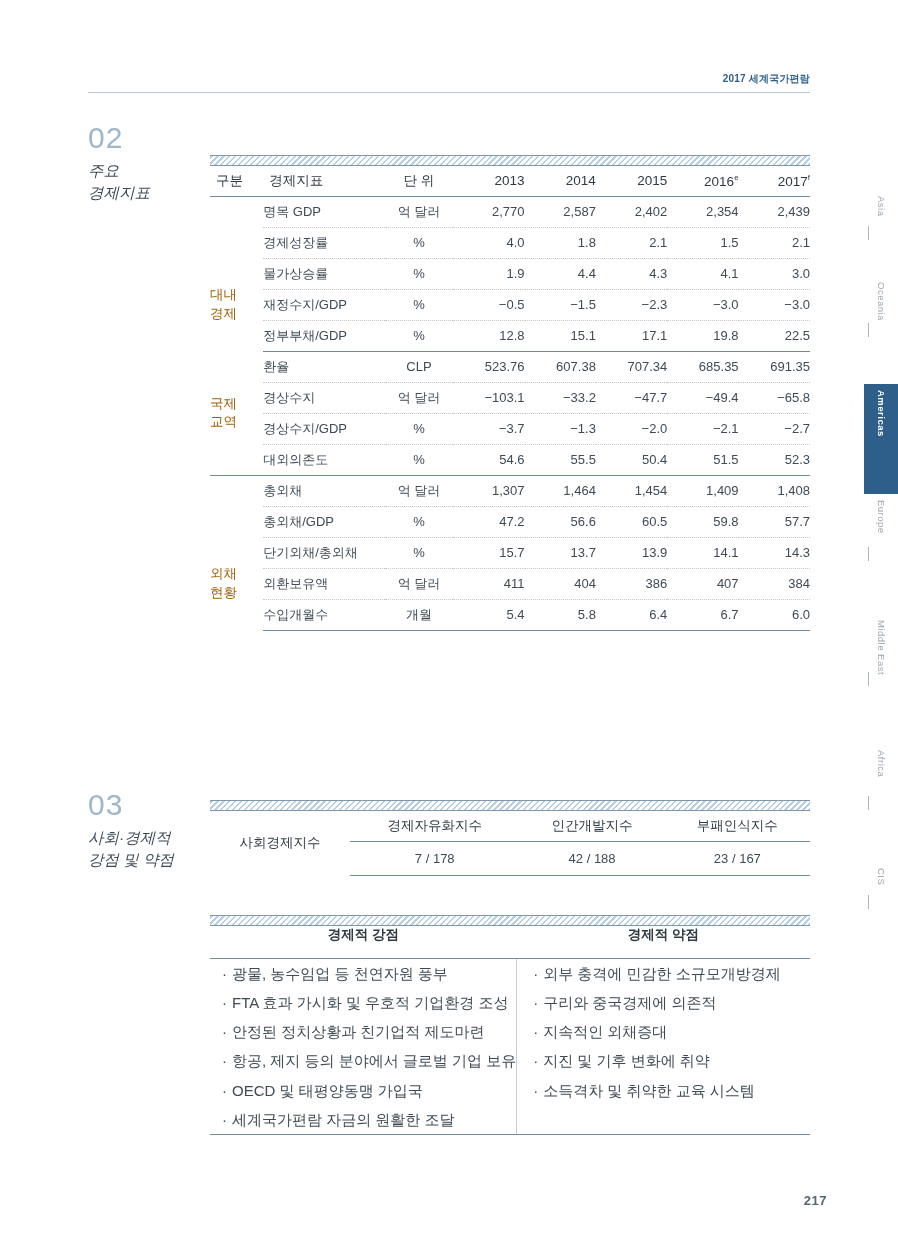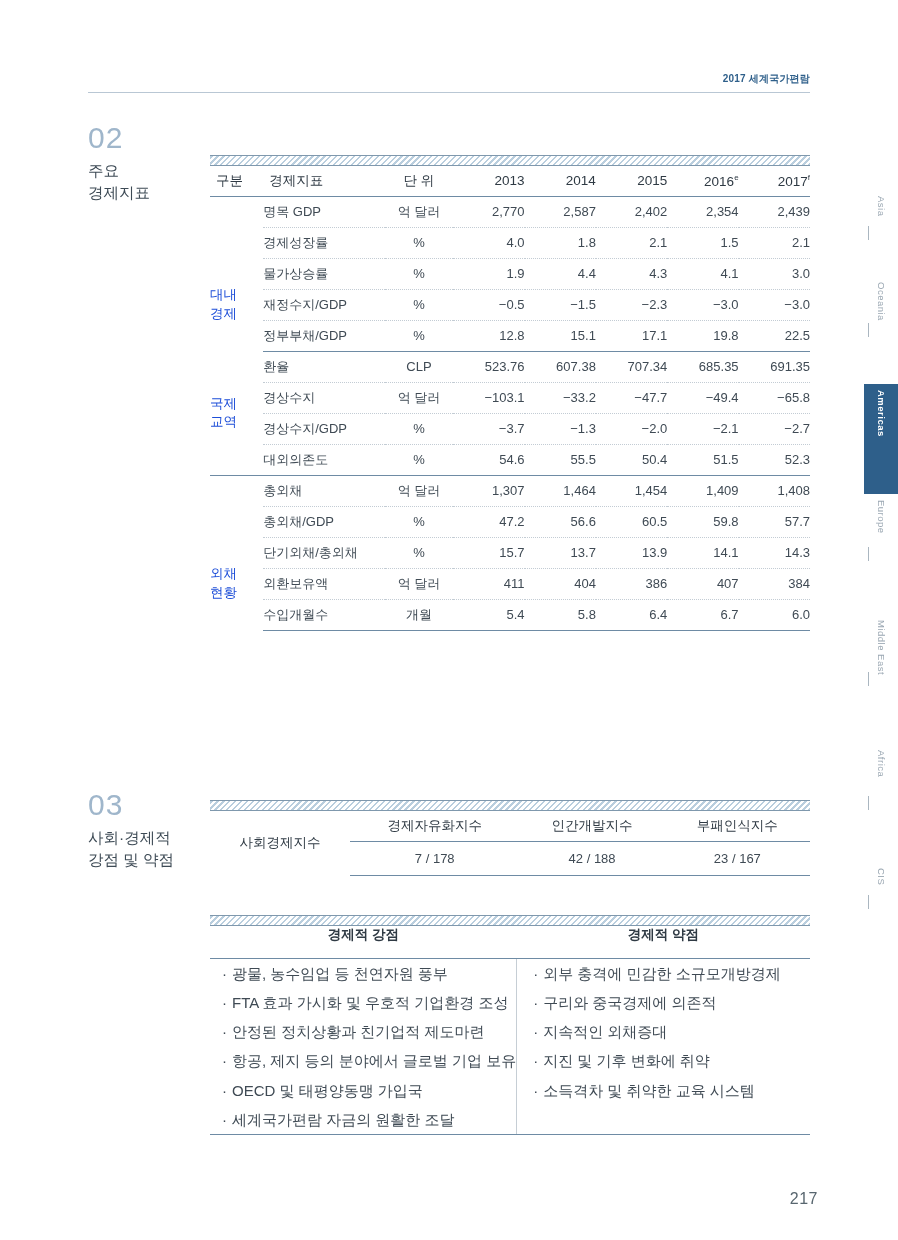--- a/index.html
+++ b/index.html
@@ -82,20 +82,21 @@
     color: #9fb6cb;
     font-weight: 300;
     line-height: 1;
     letter-spacing: 1px;
   }
   .section-title {
     font-size: 15.5px;
     color: #3d4a55;
     line-height: 1.45;
     margin-top: 7px;
+    font-style: italic;
   }
 
   
   .block02-label { position: absolute; left: 88px; top: 123px; width: 120px; }
   .block02-table { position: absolute; left: 210px; top: 155px; width: 600px; }
 
   .hatch {
     height: 11px;
     width: 100%;
     background-image: repeating-linear-gradient(
@@ -132,21 +133,21 @@
     border-bottom: 1px dotted #c3ccd4;
   }
   .data-row.last-in-group td { border-bottom: 1px solid #6e8ba4; }
   .data-row.grand-last td { border-bottom: 1px solid #6e8ba4; }
 
   td.grp {
     width: 56px;
     text-align: left;
     padding-left: 6px;
     font-size: 13.5px;
-    color: #1d4ed8;
+    color: #a16207;
     line-height: 1.35;
     border-bottom: 1px solid #6e8ba4 !important;
   }
   td.grp.nobot { border-bottom: none !important; }
   td.name { width: 128px; text-align: left; padding-left: 8px; }
   td.unit { width: 72px; text-align: center; }
   td.val  { width: 74px; text-align: right; padding-right: 10px; }
 
   
   .block03-label { position: absolute; left: 88px; top: 790px; width: 125px; }
@@ -172,25 +173,26 @@
   }
   .swot-body td { padding: 10px 4px 14px 4px; border-bottom: 1px solid #6e8ba4; }
   .swot-body td.left-col { border-right: 1px solid #c6ced5; padding-left: 12px; }
   .swot-body td.right-col { padding-left: 16px; }
   .swot-body ul { list-style: none; margin: 0; padding: 0; }
   .swot-body li { font-size: 15px; line-height: 1.95; color: #3f4a54; white-space: nowrap; }
   .swot-body li:before { content: "\00b7"; margin-right: 5px; color: #3f4a54; }
 
   .page-number {
     position: absolute;
-    right: 80px;
+    right: 71px;
     bottom: 32px;
-    font-size: 16px;
+    font-size: 13px;
     color: #58666f;
     letter-spacing: 0.5px;
+    font-weight: bold;
   }
 </style>
 </head>
 <body>
 
 <div class="page-header">
   <div class="header-title">2017 세계국가편람</div>
   <div class="header-rule"></div>
 </div>
 

